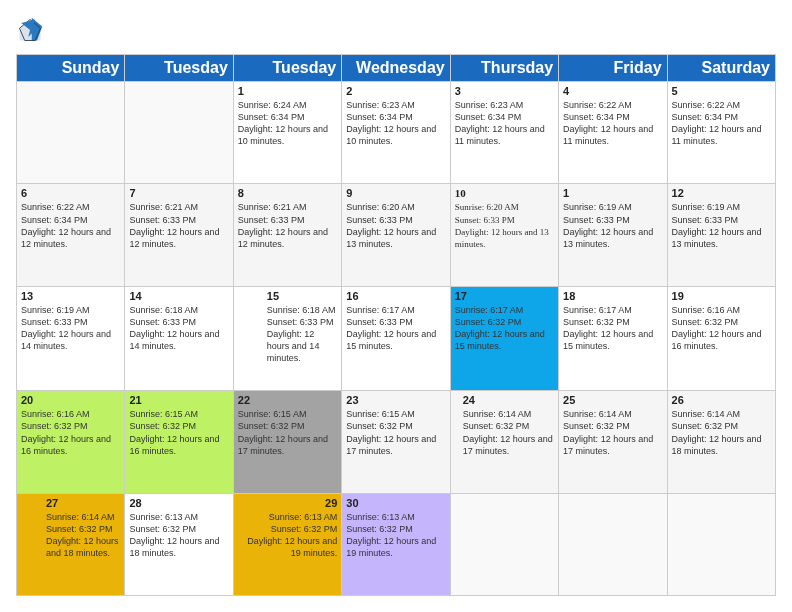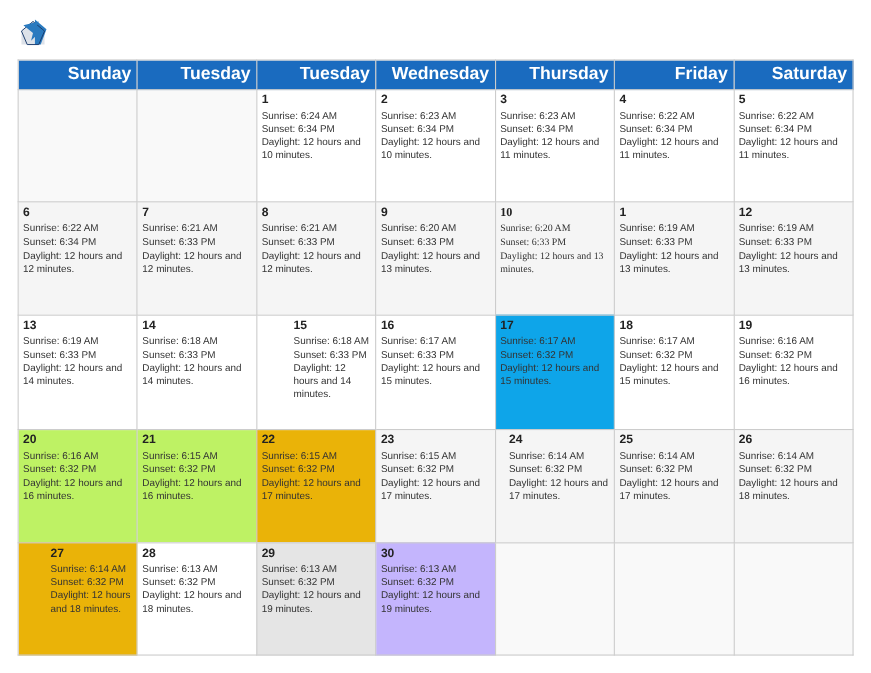--- a/index.html
+++ b/index.html
@@ -206,21 +206,21 @@
         </tr>
         <tr>
           <td style="background: #bef264;">
             <span class="day-num">20</span>
             <div class="day-info">Sunrise: 6:16 AM<br>Sunset: 6:32 PM<br>Daylight: 12 hours and 16 minutes.</div>
           </td>
           <td style="background: #bef264;">
             <span class="day-num">21</span>
             <div class="day-info">Sunrise: 6:15 AM<br>Sunset: 6:32 PM<br>Daylight: 12 hours and 16 minutes.</div>
           </td>
-          <td style="background: #eab308;">
+          <td style="background: #a3a3a3;">
             <span class="day-num">22</span>
             <div class="day-info">Sunrise: 6:15 AM<br>Sunset: 6:32 PM<br>Daylight: 12 hours and 17 minutes.</div>
           </td>
           <td style="background: rgb(245, 245, 245);">
             <span class="day-num">23</span>
             <div class="day-info">Sunrise: 6:15 AM<br>Sunset: 6:32 PM<br>Daylight: 12 hours and 17 minutes.</div>
           </td>
           <td style="background: rgb(245, 245, 245); padding-left: 12px;">
             <span class="day-num">24</span>
             <div class="day-info">Sunrise: 6:14 AM<br>Sunset: 6:32 PM<br>Daylight: 12 hours and 17 minutes.</div>
@@ -236,21 +236,21 @@
         </tr>
         <tr>
           <td style="background: #eab308; padding-left: 29px;">
             <span class="day-num">27</span>
             <div class="day-info">Sunrise: 6:14 AM<br>Sunset: 6:32 PM<br>Daylight: 12 hours and 18 minutes.</div>
           </td>
           <td style="background: rgb(255, 255, 255);">
             <span class="day-num">28</span>
             <div class="day-info">Sunrise: 6:13 AM<br>Sunset: 6:32 PM<br>Daylight: 12 hours and 18 minutes.</div>
           </td>
-          <td style="background: #e5e5e5;">
+          <td style="background: #eab308; text-align: right;">
             <span class="day-num">29</span>
             <div class="day-info">Sunrise: 6:13 AM<br>Sunset: 6:32 PM<br>Daylight: 12 hours and 19 minutes.</div>
           </td>
           <td style="background: #c4b5fd;">
             <span class="day-num">30</span>
             <div class="day-info">Sunrise: 6:13 AM<br>Sunset: 6:32 PM<br>Daylight: 12 hours and 19 minutes.</div>
           </td>
           <td class="empty"></td>
           <td class="empty"></td>
           <td class="empty"></td>

